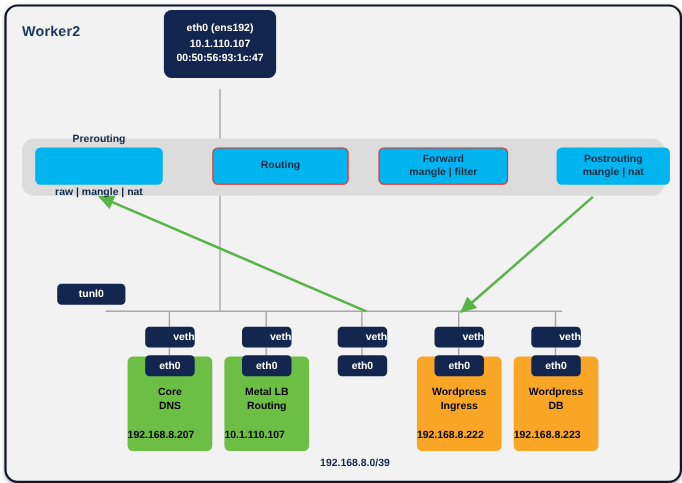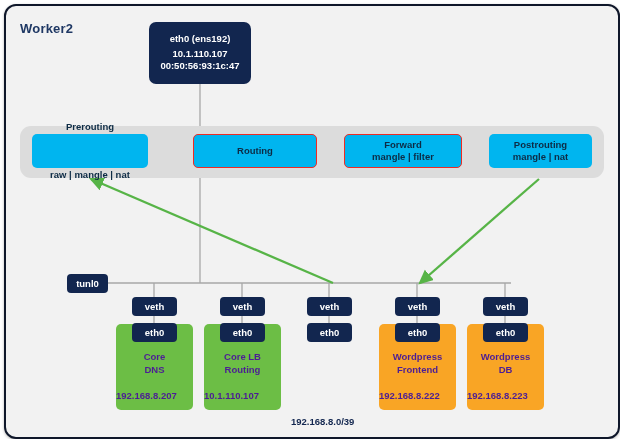--- a/index.html
+++ b/index.html
@@ -51,21 +51,21 @@
     flex-direction: column;
     align-items: center;
     justify-content: center;
     box-sizing: border-box;
     z-index: 6;
   }
 
   
   #nic-box {
     left: 143px;
-    top: 16px;
+    top: 3px;
     width: 102px;
     height: 62px;
     border-radius: 7px;
     padding: 12px 2px;
     font-size: 9.5px;
     gap: 3px;
   }
   #nic-box .nic-name { font-size: 9.5px; }
   #nic-box .nic-lines { line-height: 1.35; }
 
@@ -99,57 +99,57 @@
     box-sizing: border-box;
     z-index: 5;
   }
   .nf-box.flagged { border: 1.5px solid #ee2b24; }
   .nf-box .l1 { display: block; }
   .nf-box .l2 { display: block; }
 
   #nf-prerouting  { left: 26px;  width: 116px; gap: 36px; }
   #nf-routing     { left: 187px; width: 124px; }
   #nf-forward     { left: 338px; width: 118px; }
-  #nf-postrouting { left: 483px; width: 103px; text-align: center; }
+  #nf-postrouting { left: 500px; width: 103px; text-align: center; }
 
   
   #tunl0-box {
     left: 46px;
-    top: 268px;
-    width: 41px;
+    top: 252px;
+    width: 62px;
     height: 19px;
     font-size: 9.5px;
-    margin-left: 15px;
   }
 
   
   .veth-box {
     top: 291px;
     width: 45px;
     height: 19px;
     font-size: 9.5px;
+    align-items: flex-end;
   }
   
   .eth0-box {
     top: 317px;
     width: 45px;
     height: 19px;
     font-size: 9.5px;
     z-index: 8;
   }
 
   
   .pod {
     position: absolute;
     top: 318px;
     width: 77px;
     height: 86px;
     border-radius: 5px;
     z-index: 3;
-    color: #4c1d95;
+    color: #000000;
     box-sizing: border-box;
     display: flex;
     flex-direction: column;
     align-items: center;
   }
   .pod.green  { background: #6cbe45; }
   .pod.orange { background: #f9a525; }
   .pod .pod-name {
     margin-top: 27px;
     font-size: 9.5px;
@@ -265,29 +265,29 @@
 
   <div class="pod green" style="left:110px">
     <div class="pod-name">
       <span>Core</span><br>
       <span>DNS</span>
     </div>
     <div class="pod-ip">192.168.8.207</div>
   </div>
   <div class="pod green" style="left:198px">
     <div class="pod-name">
-      <span>Core LB</span><br>
+      <span>Metal LB</span><br>
       <span>Routing</span>
     </div>
     <div class="pod-ip">10.1.110.107</div>
   </div>
   <div class="pod orange" style="left:373px">
     <div class="pod-name">
       <span>Wordpress</span><br>
-      <span>Frontend</span>
+      <span>Ingress</span>
     </div>
     <div class="pod-ip">192.168.8.222</div>
   </div>
   <div class="pod orange" style="left:461px">
     <div class="pod-name">
       <span>Wordpress</span><br>
       <span>DB</span>
     </div>
     <div class="pod-ip">192.168.8.223</div>
   </div>

